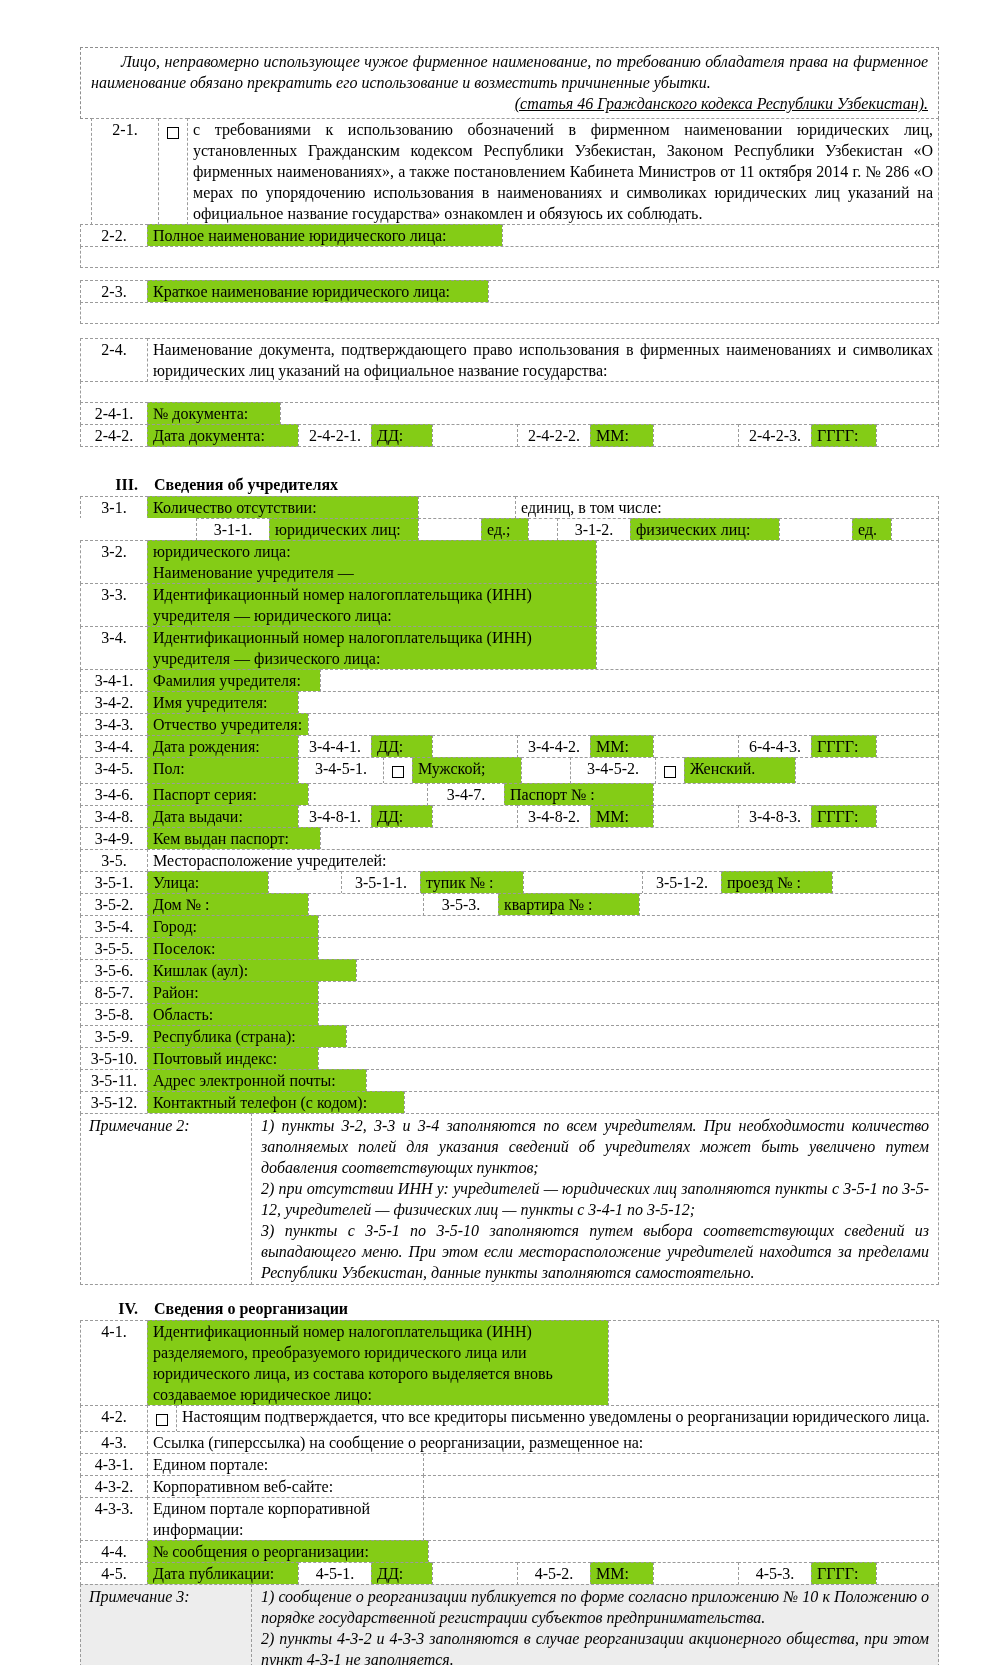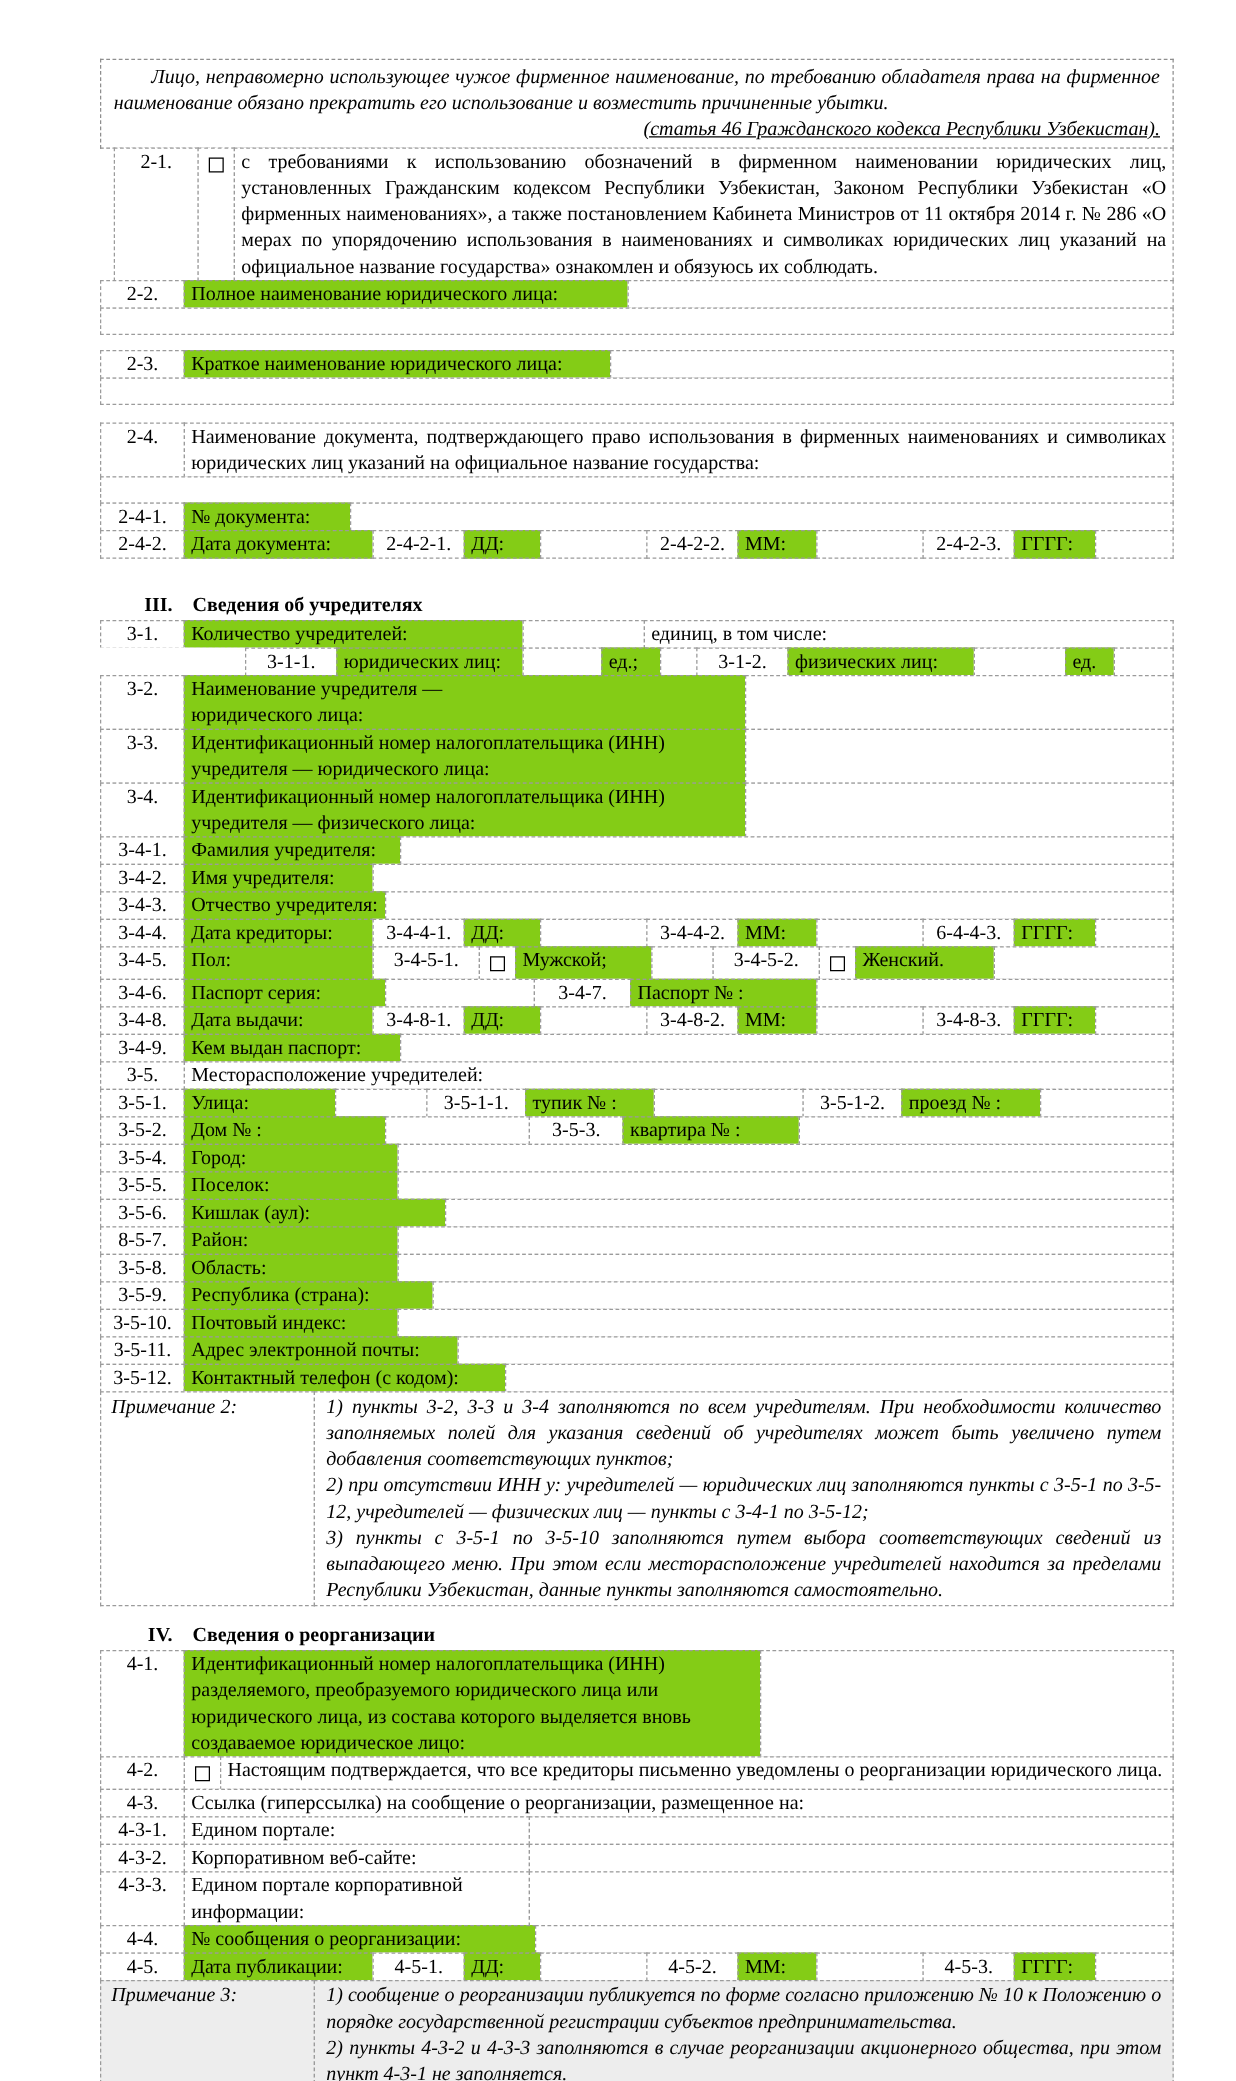--- a/index.html
+++ b/index.html
@@ -112,43 +112,43 @@
   <div class="gap26"></div>
 
   <div class="hrow">
     <div class="hnum">III.</div>
     <div class="htitle">Сведения об учредителях</div>
   </div>
 
   <div class="block">
     <div class="row">
       <div class="cell num">3-1.</div>
-      <div class="cell lbl" style="flex:0 0 272px">Количество учредителей:</div>
+      <div class="cell lbl" style="flex:0 0 272px">Количество отсутствии:</div>
       <div class="cell w" style="flex:0 0 98px"></div>
       <div class="cell lbl fill">единиц, в том числе:</div>
     </div>
     <div class="row">
       <div class="cell num noborder"></div>
       <div class="cell noborder" style="flex:0 0 50px"></div>
       <div class="cell sn" style="flex:0 0 74px">3-1-1.</div>
       <div class="cell lbl" style="flex:0 0 150px">юридических лиц:</div>
       <div class="cell w" style="flex:0 0 64px"></div>
       <div class="cell lbl" style="flex:0 0 48px">ед.;</div>
       <div class="cell w" style="flex:0 0 30px"></div>
       <div class="cell sn" style="flex:0 0 74px">3-1-2.</div>
       <div class="cell lbl" style="flex:0 0 150px">физических лиц:</div>
       <div class="cell fill"></div>
       <div class="cell lbl" style="flex:0 0 40px">ед.</div>
       <div class="cell w" style="flex:0 0 48px"></div>
     </div>
     <div class="row">
       <div class="cell num">3-2.</div>
       <div class="cell lbl" style="flex:0 0 450px">
+        <div>юридического лица:</div>
         <div>Наименование учредителя —</div>
-        <div>юридического лица:</div>
       </div>
       <div class="cell fill"></div>
     </div>
     <div class="row">
       <div class="cell num">3-3.</div>
       <div class="cell lbl" style="flex:0 0 450px">Идентификационный номер налогоплательщика (ИНН) учредителя — юридического лица:</div>
       <div class="cell fill"></div>
     </div>
     <div class="row">
       <div class="cell num">3-4.</div>
@@ -165,21 +165,21 @@
       <div class="cell lbl" style="flex:0 0 152px">Имя учредителя:</div>
       <div class="cell fill"></div>
     </div>
     <div class="row">
       <div class="cell num">3-4-3.</div>
       <div class="cell lbl" style="flex:0 0 162px">Отчество учредителя:</div>
       <div class="cell fill"></div>
     </div>
     <div class="row">
       <div class="cell num">3-4-4.</div>
-      <div class="cell lbl" style="flex:0 0 152px">Дата кредиторы:</div>
+      <div class="cell lbl" style="flex:0 0 152px">Дата рождения:</div>
       <div class="cell sn" style="flex:0 0 74px">3-4-4-1.</div>
       <div class="cell lbl" style="flex:0 0 62px">ДД:</div>
       <div class="cell w" style="flex:0 0 86px"></div>
       <div class="cell sn" style="flex:0 0 74px">3-4-4-2.</div>
       <div class="cell lbl" style="flex:0 0 64px">ММ:</div>
       <div class="cell w" style="flex:0 0 86px"></div>
       <div class="cell sn" style="flex:0 0 74px">6-4-4-3.</div>
       <div class="cell lbl" style="flex:0 0 66px">ГГГГ:</div>
       <div class="cell fill"></div>
     </div>

